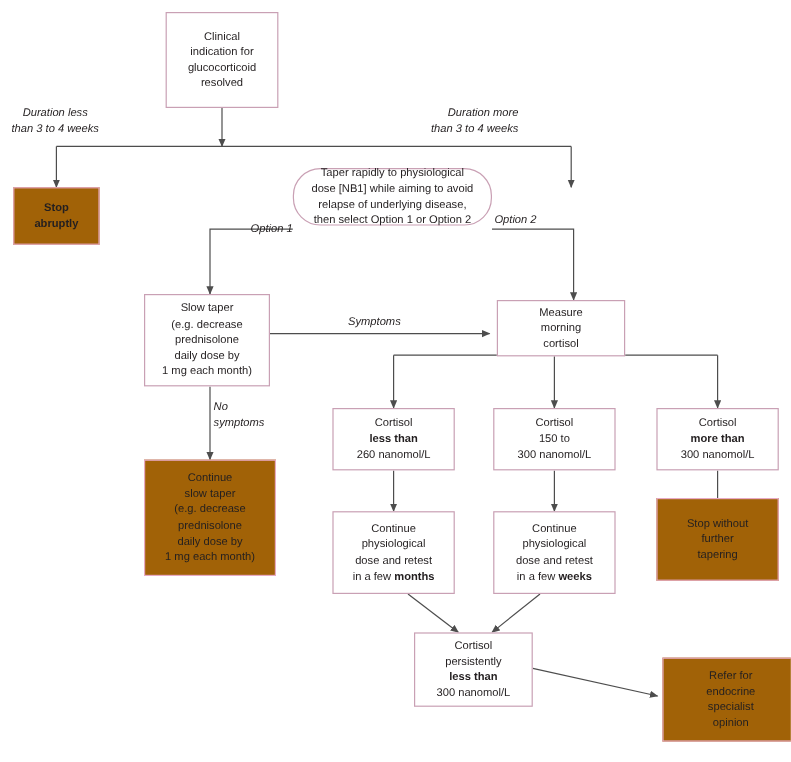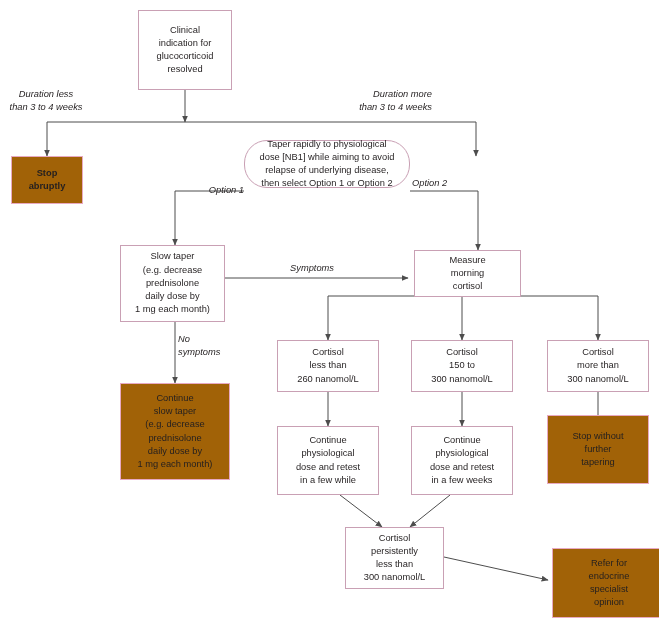--- a/index.html
+++ b/index.html
@@ -31,21 +31,21 @@
     justify-content: center;
     text-align: center;
     font-size: 9.3px;
     line-height: 13.2px;
     padding: 2px 4px;
     z-index: 3;
   }
   .node.white { background: #ffffff; }
   .node.pink  { background: #a16207; border-color: #e8a9c2; }
   .node .txt { display: block; width: 100%; }
-  .node b { font-weight: normal; }
+  .node b { font-weight: bold; }
   .edge-label {
     position: absolute;
     font-size: 9.3px;
     line-height: 13.2px;
     font-style: italic;
     color: #231f20;
     text-align: center;
     z-index: 4;
     background: transparent;
     white-space: pre-line;
@@ -182,21 +182,21 @@
       <b>more than</b><br>
       <span>300 nanomol/L</span>
     </span>
   </div>
 
   <div class="node white" style="left:277px; top:426px; width:102px; height:69px;">
     <span class="txt">
       <span>Continue</span><br>
       <span>physiological</span><br>
       <span>dose and retest</span><br>
-      <span>in a few </span><b>while</b>
+      <span>in a few </span><b>months</b>
     </span>
   </div>
 
   <div class="node white" style="left:411px; top:426px; width:102px; height:69px;">
     <span class="txt">
       <span>Continue</span><br>
       <span>physiological</span><br>
       <span>dose and retest</span><br>
       <span>in a few </span><b>weeks</b>
     </span>

